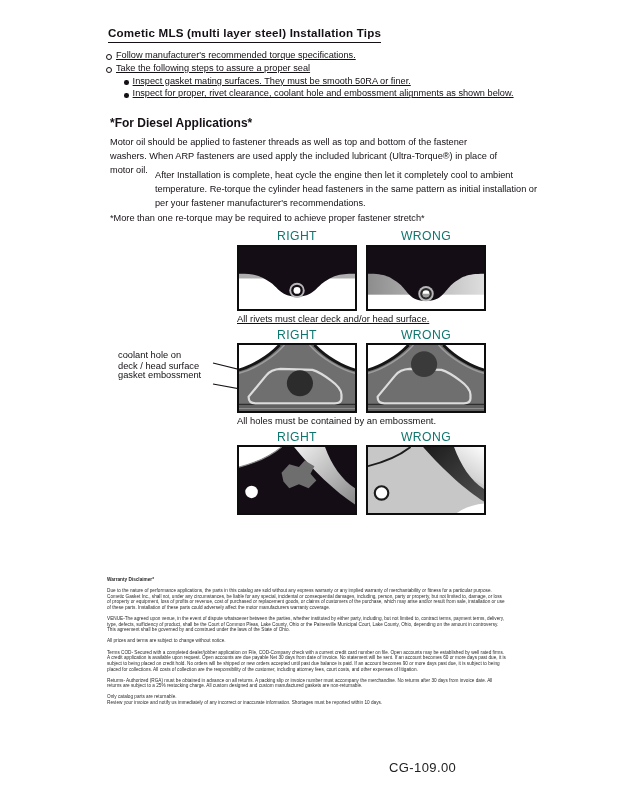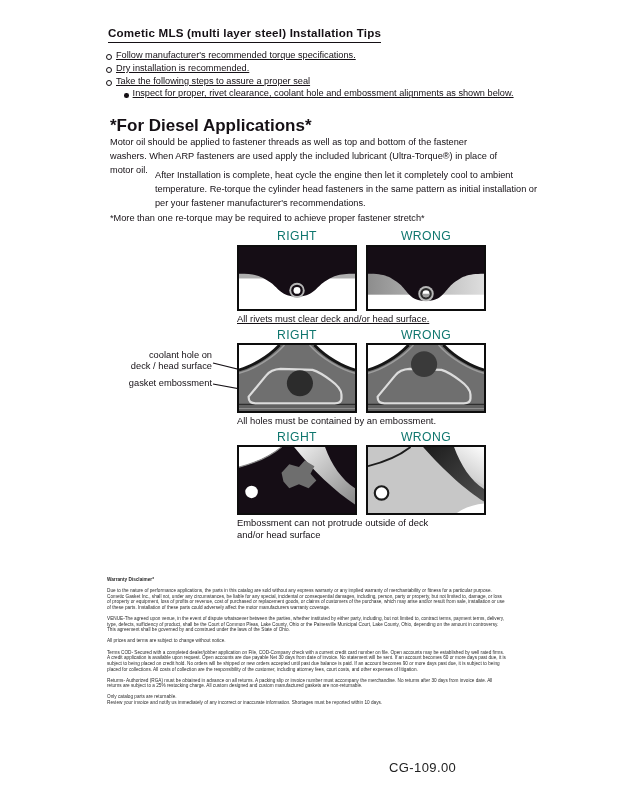--- a/index.html
+++ b/index.html
@@ -15,27 +15,27 @@
   .tips{left:106px;top:49px;font-size:9.2px;line-height:12.8px;width:420px;}
   .tip-row{display:flex;align-items:center;text-decoration:underline;}
   .o-marker{
     width:4px;height:4px;border:1px solid #151015;border-radius:50%;
     margin:3.5px 4px 0 0;flex:0 0 auto;
   }
   .dot-marker{
     width:4.6px;height:4.6px;background:#151015;border-radius:50%;
     margin:3.5px 4px 0 18px;flex:0 0 auto;
   }
-  .diesel-h{left:110px;top:116px;font-size:17px;font-weight:bold;}
+  .diesel-h{left:110px;top:116px;font-size:12px;font-weight:bold;}
   .para{left:110px;font-size:9.2px;line-height:14px;width:394px;}
   .diag-label{width:120px;text-align:center;font-size:12.2px;letter-spacing:.4px;color:#0f766e;}
   .diag-box{width:120px;border:2px solid #0d0d0d;box-sizing:border-box;background:#fff;}
   .diag-box svg{display:block;width:100%;height:100%;}
   .caption{font-size:9.4px;line-height:11.6px;color:#151015;}
-  .annot{font-size:9.3px;line-height:11.2px;text-align:right;color:#151015;}
+  .annot{font-size:9.3px;line-height:11.2px;text-align:left;color:#151015;}
   .warranty{
     left:107px;top:576px;width:800px;transform:scale(0.5);transform-origin:0 0;
     font-size:9.4px;line-height:11.3px;color:#2a2a2a;
   }
   .warranty .w-h{font-weight:bold;margin-bottom:11px;}
   .warranty p{margin:0 0 11px 0;}
   .warranty p.tight{margin:0;}
   .warranty p.after-tight{margin:0 0 11px 0;}
   .footer-code{font-size:13px;letter-spacing:.4px;color:#222;}
 </style>
@@ -46,25 +46,25 @@
 
   <div class="abs doc-title">Cometic MLS (multi layer steel) Installation Tips</div>
 
   <div class="abs tips">
     <div class="tip-row">
       <span class="o-marker"></span>
       <span>Follow manufacturer's recommended torque specifications.</span>
     </div>
     <div class="tip-row">
       <span class="o-marker"></span>
-      <span>Dry installation is recommended.</span>
-    </div>
-    <div class="tip-row">
-      <span class="o-marker"></span>
       <span>Take the following steps to assure a proper seal</span>
+    </div>
+    <div class="tip-row">
+      <span class="dot-marker"></span>
+      <span>Inspect gasket mating surfaces.  They must be smooth 50RA or finer.</span>
     </div>
     <div class="tip-row">
       <span class="dot-marker"></span>
       <span>Inspect for proper, rivet clearance, coolant hole and embossment alignments as shown below.</span>
     </div>
   </div>
 
   <div class="abs diesel-h">*For Diesel Applications*</div>
   <div class="abs para" style="top:135px;">Motor oil should be applied to fastener threads as well as top and bottom of the fastener washers. When ARP fasteners are used apply the included lubricant (Ultra-Torque®) in place of motor oil.</div>
   <div class="abs para" style="top:168px;margin-left:45px;">After Installation is complete, heat cycle the engine then let it completely cool to ambient temperature. Re-torque the cylinder head fasteners in the same pattern as initial installation or per your fastener manufacturer's recommendations.</div>
@@ -102,21 +102,21 @@
   </div>
   <div class="abs caption" style="left:237px;top:313px;text-decoration:underline;">All rivets must clear deck and/or head surface.</div>
 
   <div class="abs diag-label" style="left:237px;top:328px;">RIGHT</div>
   <div class="abs diag-label" style="left:366px;top:328px;">WRONG</div>
 
   <div class="abs annot" style="left:118px;top:350px;width:94px;">
     <div>coolant hole on</div>
     <div>deck / head surface</div>
   </div>
-  <div class="abs annot" style="left:118px;top:378px;width:94px;">gasket embossment</div>
+  <div class="abs annot" style="left:118px;top:370px;width:94px;">gasket embossment</div>
 
   <svg class="abs" style="left:210px;top:355px;" width="86" height="45">
     <line x1="3" y1="8" x2="80" y2="27" stroke="#151015" stroke-width="1.1"></line>
     <line x1="3" y1="29" x2="52" y2="38" stroke="#151015" stroke-width="1.1"></line>
   </svg>
 
   <div class="abs diag-box" style="left:237px;top:343px;height:70px;">
     <svg viewBox="0 0 120 69" preserveAspectRatio="none">
       <rect width="120" height="69" fill="#6f6f6f"></rect>
       <path d="M0,0 H42 C30,13 12,23 0,26 Z" fill="#ffffff"></path>
@@ -182,24 +182,20 @@
         </linearGradient>
       </defs>
       <rect width="120" height="69" fill="#c7c7c7"></rect>
       <path d="M60,0 H120 V40 C102,30 80,17 60,0 Z" fill="url(#g3w1)"></path>
       <path d="M57,0 C78,24 102,46 120,57 L120,44 C106,35 96,19 89,0 Z" fill="url(#g3w2)"></path>
       <path d="M120,59 C110,60 100,63 92,69 L120,69 Z" fill="#ffffff"></path>
       <path d="M0,20 C14,16.5 32,9.5 44,0" stroke="#1c1c1c" stroke-width="2" fill="none"></path>
       <circle cx="14" cy="48" r="7" fill="#ffffff" stroke="#1c1c1c" stroke-width="2.2"></circle>
     </svg>
   </div>
-  <div class="abs caption" style="left:237px;top:517px;">
-    <div>Embossment can not protrude outside of deck</div>
-    <div>and/or head surface</div>
-  </div>
 
   <div class="abs warranty">
     <div class="w-h">Warranty Disclaimer*</div>
     <p>Due to the nature of performance applications, the parts in this catalog are sold without any express warranty or any implied warranty of merchantability or fitness for a particular purpose.  Cometic Gasket Inc., shall not, under any circumstances, be liable for any special, incidental or consequential damages, including, person, party or property, but not limited to, damage, or loss of property or equipment, loss of profits or revenue, cost of purchased or replacement goods, or claims of customers of the purchase, which may arise and/or result from sale, installation or use of these parts.  Installation of these parts could adversely affect the motor manufacturers warranty coverage.</p>
     <p class="tight">VENUE-The agreed upon venue, in the event of dispute whatsoever between the parties, whether instituted by either party, including, but not limited to, contract terms, payment terms, delivery, type, defects, sufficiency of product, shall be the Court of Common Pleas, Lake County, Ohio or the Painesville Municipal Court, Lake County, Ohio, depending on the amount in controversy.</p>
     <p class="after-tight">This agreement shall be governed by and construed under the laws of the State of Ohio.</p>
     <p>All prices and terms are subject to change without notice.</p>
     <p>Terms COD- Secured with a completed dealer/jobber application on File, COD-Company check with a current credit card number on file.  Open accounts may be established by well rated firms.  A credit application is available upon request.  Open accounts are due payable Net 30 days from date of invoice.  No statement will be sent.  If an account becomes 60 or more days past due, it is subject to being placed on credit hold.  No orders will be shipped or new orders accepted until past due balance is paid.  If an account becomes 90 or more days past due, it is subject to being placed for collections.  All costs of collection are the responsibility of the customer, including attorney fees, court costs, and other expenses of litigation.</p>
     <p>Returns- Authorized (RGA) must be obtained in advance on all returns.  A packing slip or invoice number must accompany the merchandise.  No returns after 30 days from invoice date.  All returns are subject to a 25% restocking charge.  All custom designed and custom manufactured gaskets are non-returnable.</p>
     <p class="tight">Only catalog parts are returnable.</p>

